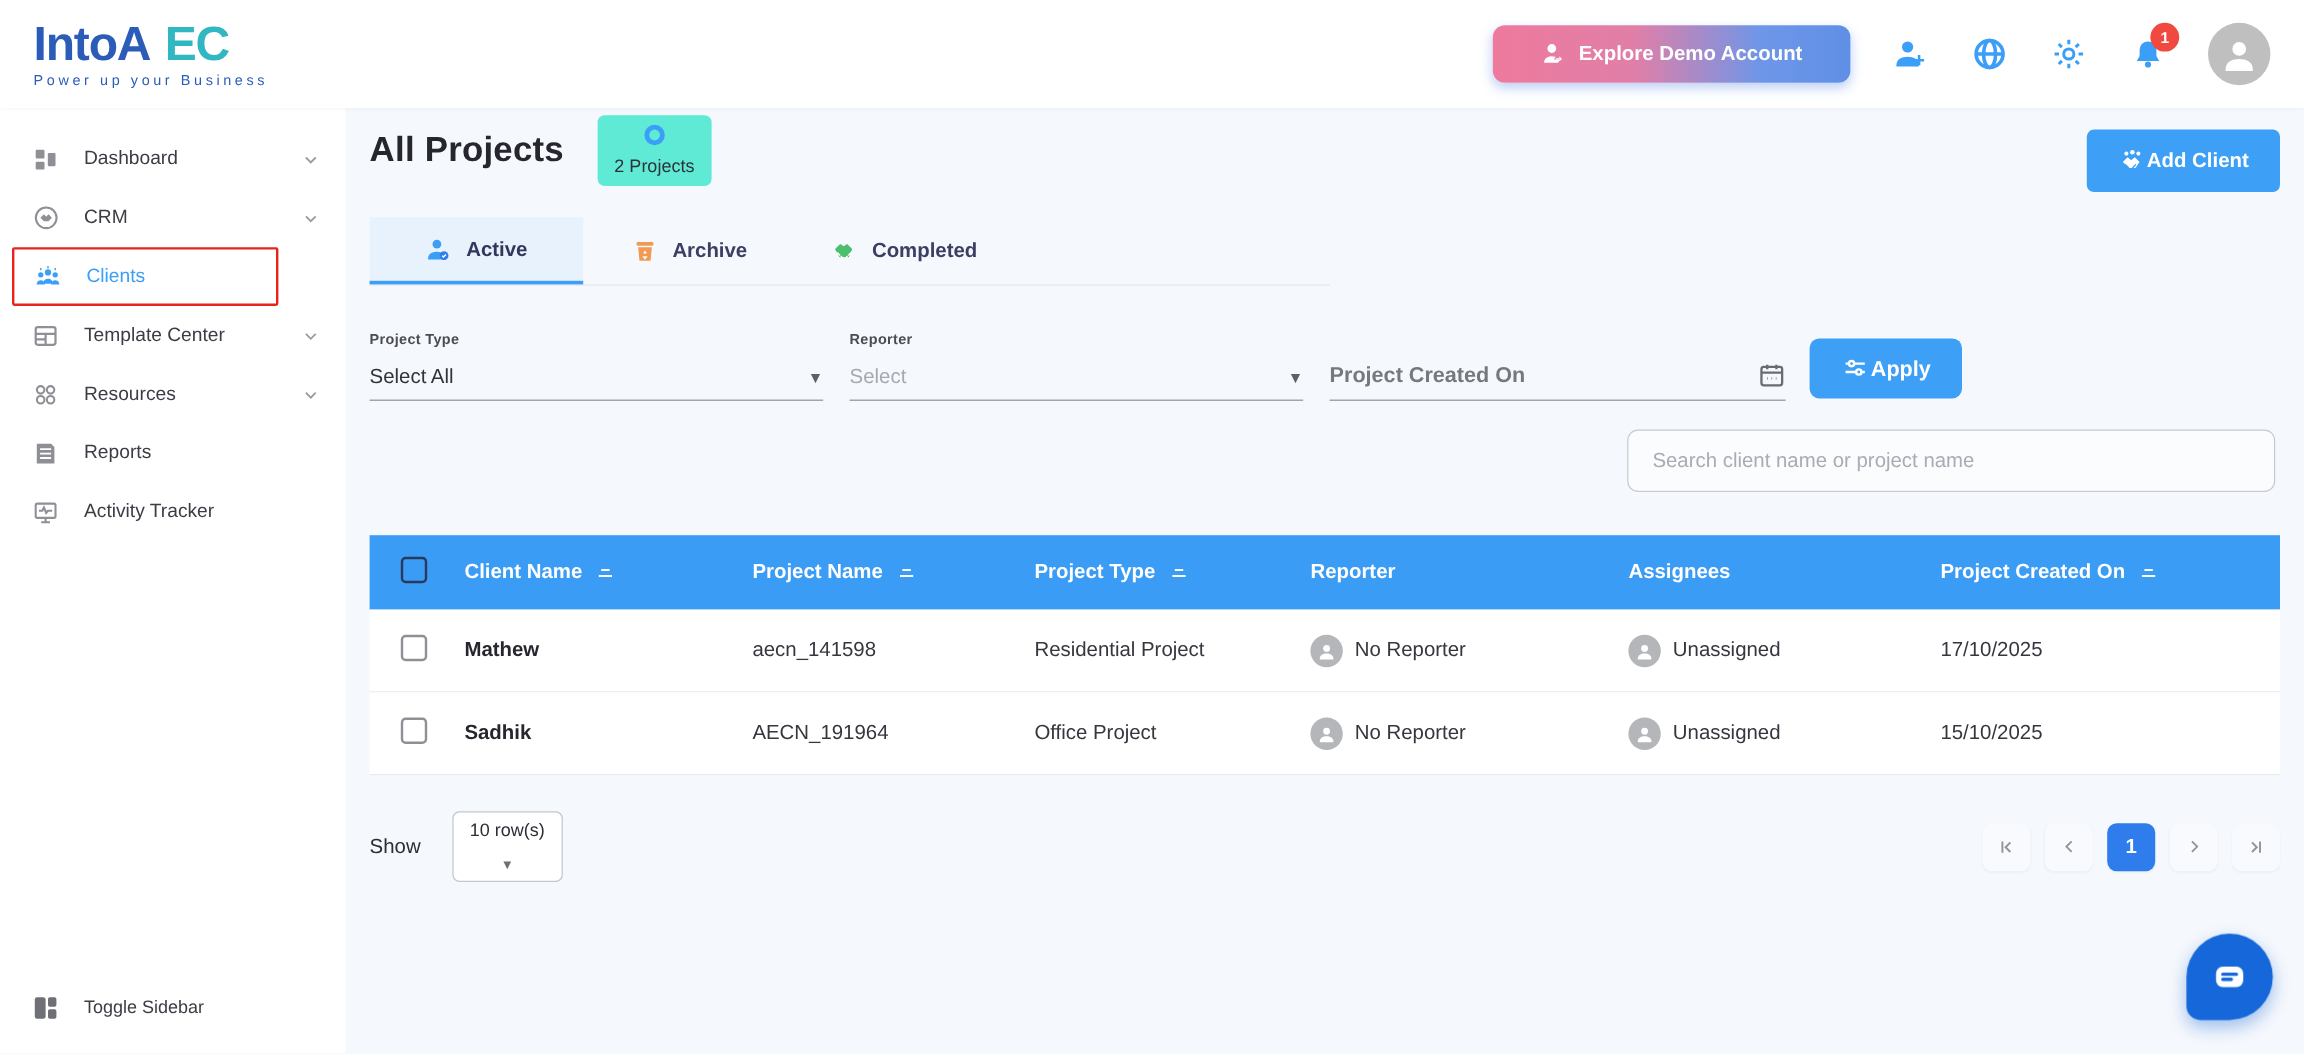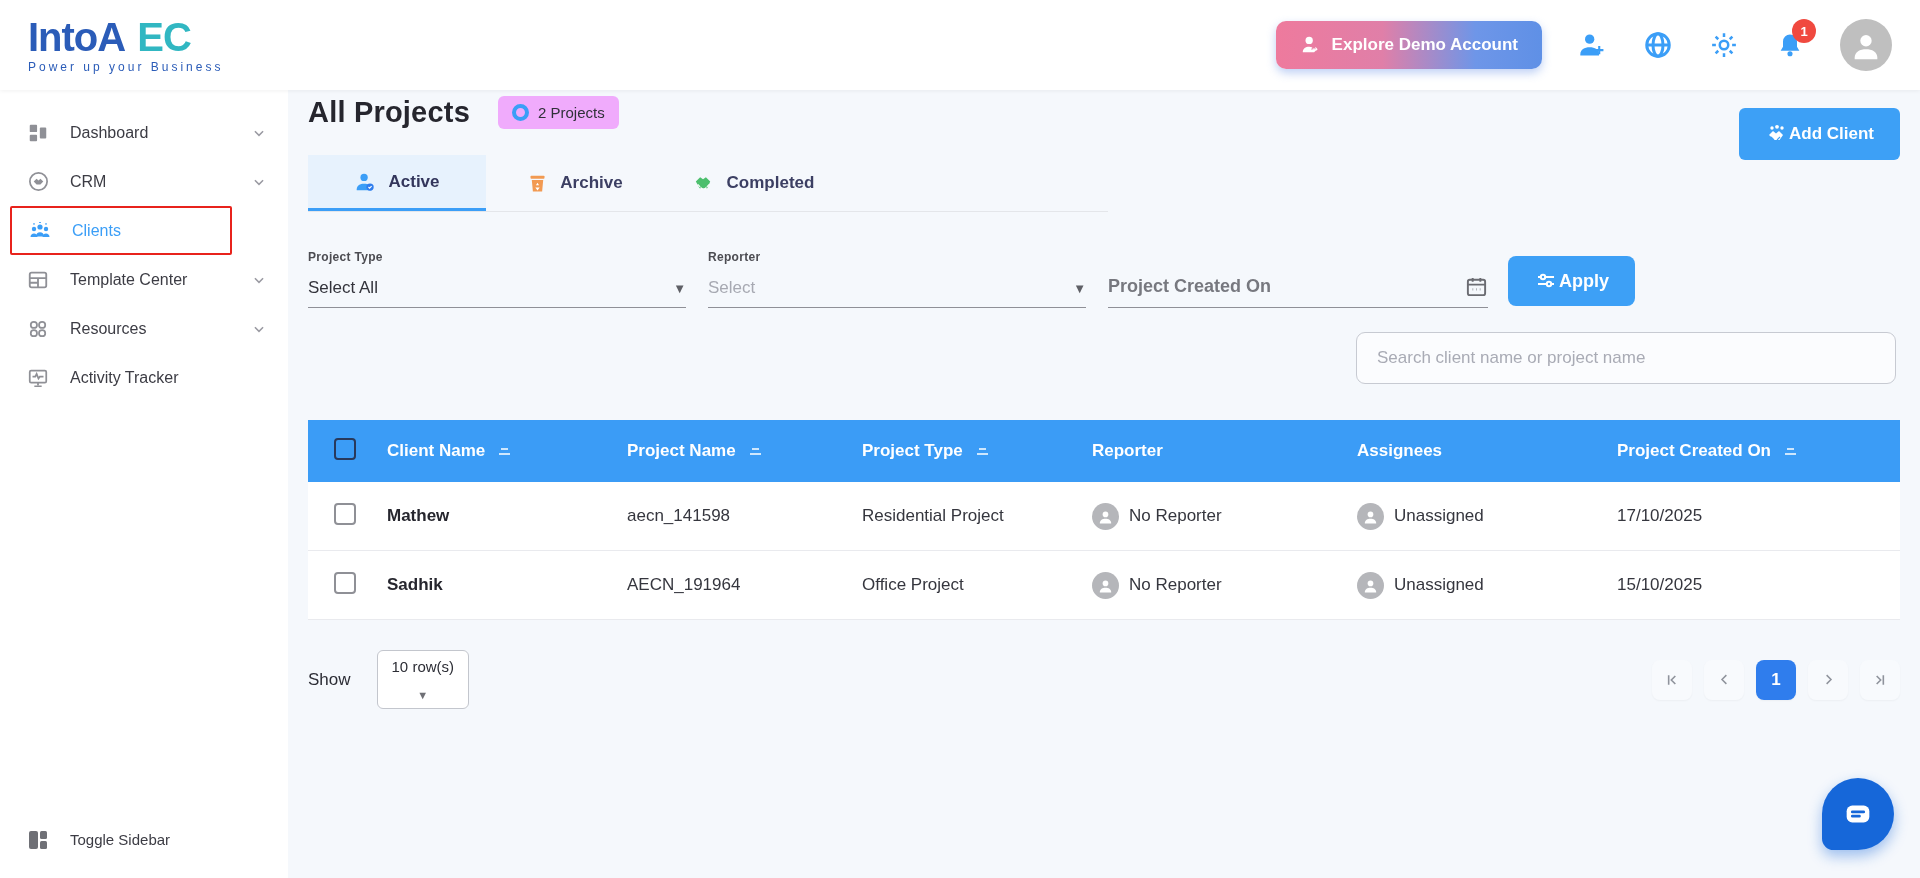--- a/index.html
+++ b/index.html
@@ -12,21 +12,21 @@
     padding:0 28px 0 28px; box-shadow:0 1px 4px rgba(0,0,0,.06); z-index:5; }
   .logo-wrap { display:flex; flex-direction:column; line-height:1; }
   .logo-line { font-size:40px; font-weight:800; letter-spacing:-1px; }
   .logo-into { color:#2b5cb8; }
   .logo-a { color:#2b5cb8; }
   .logo-ec { color:#31b7c2;margin-left:12px; }
   .logo-tag { font-size:12px; font-weight:400; color:#2b5cb8; letter-spacing:3px; margin-top:4px; }
   .topbar-right { margin-left:auto; display:flex; align-items:center; gap:34px; }
   .demo-btn { display:flex; align-items:center; gap:10px; border:none; cursor:pointer;
     background:linear-gradient(90deg,#ee7a9d 0%,#e07fa8 40%,#6e96e8 75%,#5f90e6 100%);
-    color:#fff; font-weight:700; font-size:17px; padding:13px 24px; border-radius:10px;
+    color:#fff; font-weight:700; font-size:17px; padding:13px 40px; border-radius:10px;
     box-shadow:0 4px 10px rgba(110,150,232,.45); font-family:inherit; }
   .icon-btn { background:none; border:none; cursor:pointer; position:relative;
     width:32px; height:32px; display:flex; align-items:center; justify-content:center; }
   .badge { position:absolute; top:-10px; right:-10px; background:#f0493f; color:#fff;
     font-size:13px; font-weight:700; width:24px; height:24px; border-radius:50%;
     display:flex; align-items:center; justify-content:center; }
   .avatar-circle { width:52px; height:52px; border-radius:50%; background:#bfbfbf;
     display:flex; align-items:center; justify-content:center; border:none; cursor:pointer; }
 
   
@@ -41,22 +41,22 @@
   .side-item.active { color:#3b9ef7; border:2px solid #e8231c; width:222px; margin-left:10px;
     padding-left:16px; border-radius:2px; }
   .side-icon { width:24px; height:24px; flex:0 0 24px; display:flex; align-items:center; justify-content:center; }
   .sidebar-bottom { margin-top:auto; margin-bottom:14px; }
 
   
   .main { flex:1; position:relative; padding:6px 24px 0 20px; min-width:0; }
 
   .title-row { display:flex; align-items:center; gap:28px; }
   .page-title { font-size:29px; font-weight:800; color:#26262e; letter-spacing:.2px; }
-  .count-badge { display:flex; align-items:flex-start; gap:9px; background:#f0abfc;
-    border-radius:6px; padding:8px 14px; font-size:15px; color:#2f3038; font-weight:500; }
+  .count-badge { display:flex; align-items:center; gap:9px; background:#5eead4;
+    border-radius:6px; padding:8px 14px; font-size:15px; color:#2f3038; font-weight:500;flex-direction:column; }
   .ring { width:17px; height:17px; border:4px solid #3b9ef7; border-radius:50%; }
   .add-client { position:absolute; right:20px; top:18px; background:#3da0f6; color:#fff;
     border:none; border-radius:6px; font-size:17px; font-weight:700; padding:14px 26px;
     display:flex; align-items:center; cursor:pointer; font-family:inherit; }
 
   
   .tabs { display:flex; margin-top:26px; border-bottom:1px solid #e4e6ea; width:800px; }
   .tab { display:flex; align-items:center; justify-content:center; gap:12px; width:178px;
     height:56px; font-size:17px; font-weight:600; color:#3c3f63; cursor:pointer; }
   .tab.active { background:#e7f2fd; border-bottom:3px solid #3b9ef7; color:#33365c; }
@@ -257,20 +257,29 @@
         </span>
         <span>Resources</span>
         <span class="chev">
           <svg width="14" height="14" viewBox="0 0 24 24" fill="none" stroke="#9a9aa2" stroke-width="2.6">
               <path d="M5 9l7 7 7-7"></path>
             </svg>
         </span>
       </div>
       <div class="side-item">
         <span class="side-icon">
+          <svg width="22" height="22" viewBox="0 0 24 24" fill="#8f9096">
+              <path d="M4 3h13l3 3v15H4z"></path>
+              <path d="M7 8h10M7 12h10M7 16h10" stroke="#fff" stroke-width="1.6"></path>
+            </svg>
+        </span>
+        <span>Reports</span>
+      </div>
+      <div class="side-item">
+        <span class="side-icon">
           <svg width="22" height="22" viewBox="0 0 24 24" fill="none" stroke="#8f9096" stroke-width="1.9">
               <rect x="3" y="4" width="18" height="13" rx="1.5"></rect>
               <path d="M6 10.5h3l1.5-3 2 5 1.5-2h4"></path>
               <path d="M12 17v3M8 21h8"></path>
             </svg>
         </span>
         <span>Activity Tracker</span>
       </div>
 
       <div class="sidebar-bottom">

